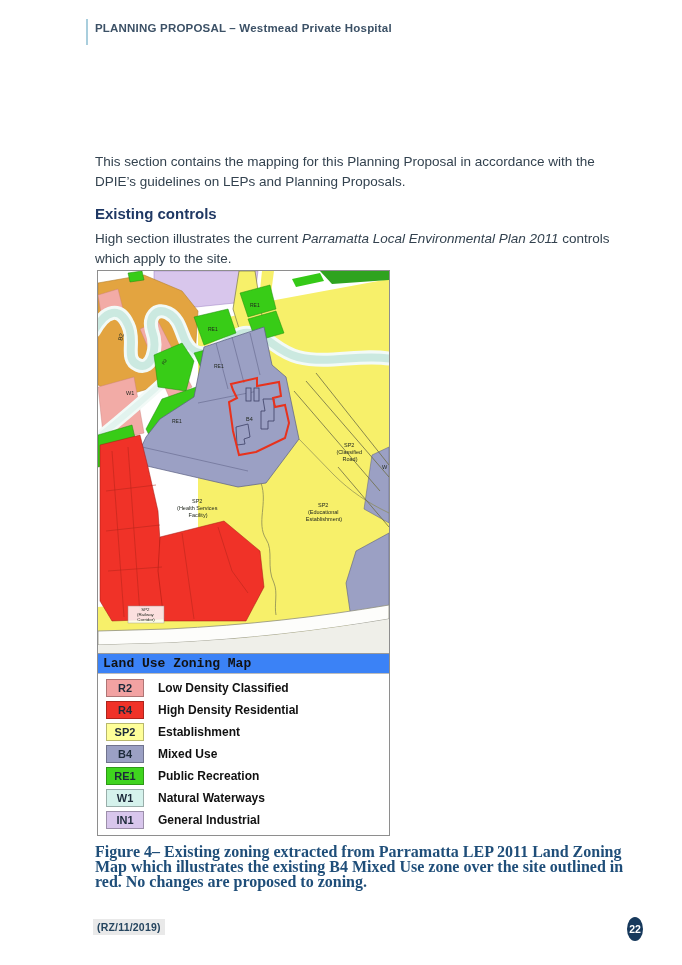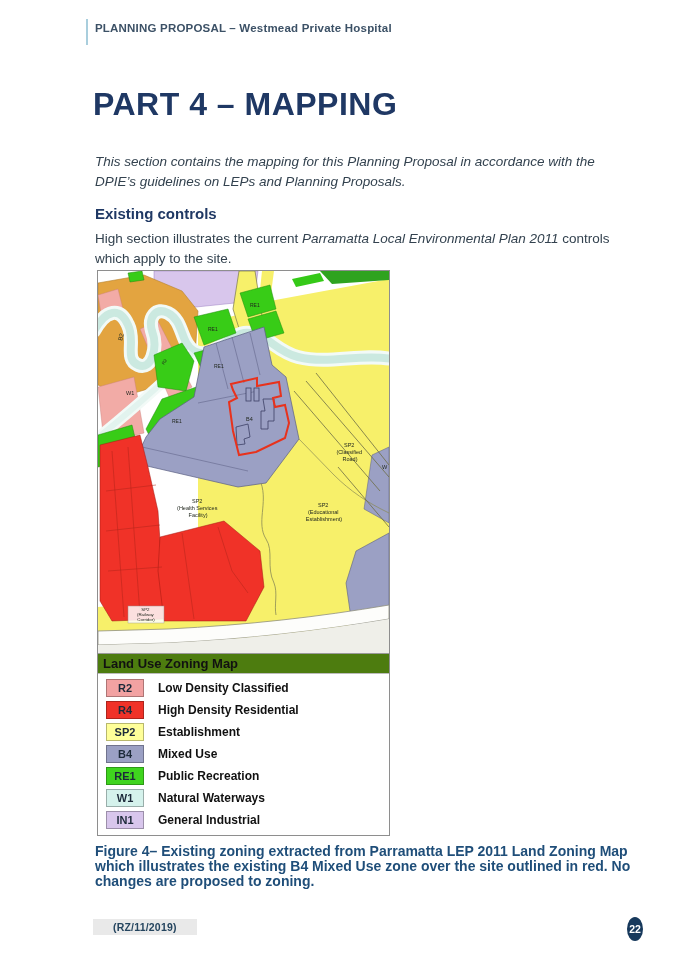--- a/index.html
+++ b/index.html
@@ -13,69 +13,68 @@
 
   .header { position:absolute; left:95px; top:22px; display:flex; align-items:center; }
   .header-rule { position:absolute; left:-9px; top:-3px; width:2px; height:26px; background:#A9CEDD; }
   .header-title { font-size:11.5px; font-weight:600; color:#3C5166; letter-spacing:0.2px; }
 
   .doc-title {
     position:absolute; left:93px; top:86px;
     font-size:32px; font-weight:bold; color:#1F3864; letter-spacing:0.5px;
   }
 
-  .intro { position:absolute; left:95px; top:152px; width:522px; font-size:13.5px; line-height:20px; color:#33424F;font-style:italic; }
+  .intro { position:absolute; left:95px; top:152px; width:522px; font-size:13.5px; line-height:20px; color:#33424F; }
 
   .section-heading { position:absolute; left:95px; top:205px; font-size:15px; font-weight:bold; color:#1F3864; }
   .section-body { position:absolute; left:95px; top:229px; width:522px; font-size:13.5px; line-height:20px; color:#33424F; }
   .section-body .it { font-style:italic;margin-top:24px; }
 
   .figure-wrap { position:absolute; left:97px; top:270px; width:293px; border:1px solid #8e8e8e; background:#fff; }
   .map-svg { display:block; width:291px; height:382px; }
 
   .legend-titlebar {
-    height:21px; background:#4d7c0f; border-top:1px solid #9a9a9a; border-bottom:1px solid #bcbcbc;
+    height:21px; background:#3b82f6; border-top:1px solid #9a9a9a; border-bottom:1px solid #bcbcbc;
     display:flex; align-items:center; padding-left:5px;
-    font-size:13px; font-weight:bold; color:#111;
+    font-size:13px; font-weight:bold; color:#111;font-family:Liberation Mono, monospace;
   }
   .legend-body { background:#fff; padding:3px 0 4px 0; }
   .legend-row { display:flex; align-items:center; height:22px; }
   .legend-swatch {
     width:38px; height:18px; margin-left:8px; border:1px solid rgba(0,0,0,0.28);
     display:flex; align-items:center; justify-content:center;
     font-size:11px; font-weight:600; color:#1d2a3a;
   }
   .legend-label { margin-left:14px; font-size:12px; font-weight:bold; color:#111; }
 
-  .caption { position:absolute; left:95px; top:844px; width:548px; font-size:14px; font-weight:bold; color:#1F4E79; line-height:15px; }
+  .caption { position:absolute; left:95px; top:844px; width:548px; font-size:16px; font-weight:bold; color:#1F4E79; line-height:15px;font-family:Liberation Serif, serif; }
 
   .footer-ref {
     position:absolute; left:93px; top:919px;
     background:#E9E9E9; color:#25455F; font-size:10.5px; font-weight:600;
-    padding:2px 20px; letter-spacing:0.2px;
+    padding:2px 4px; letter-spacing:0.2px;
   }
   .page-badge {
     position:absolute; left:627px; top:917px; width:16px; height:24px; border-radius:50%;
     background:#17395C; color:#fff; font-size:10.5px; font-weight:600;
     display:flex; align-items:center; justify-content:center;
   }
 
   svg text { font-family:"Liberation Sans", sans-serif; fill:#22281f; }
 </style>
 </head>
 <body>
 
 <div class="page">
 
   <div class="header">
     <div class="header-rule"></div>
     <div class="header-title">PLANNING PROPOSAL – Westmead Private Hospital</div>
   </div>
 
-  <h1 class="doc-title">PART 4 – MAPPING</h1>
 
   <p class="intro">This section contains the mapping for this Planning Proposal in accordance with the DPIE’s guidelines on LEPs and Planning Proposals.</p>
 
   <h2 class="section-heading">Existing controls</h2>
   <p class="section-body"><span>High section illustrates the current </span><span class="it">Parramatta Local Environmental Plan 2011</span><span> controls which apply to the site.</span></p>
 
   <div class="figure-wrap">
 
     <svg class="map-svg" viewBox="0 0 291 382" aria-hidden="true">
       <rect width="291" height="382" fill="#ffffff"></rect>

